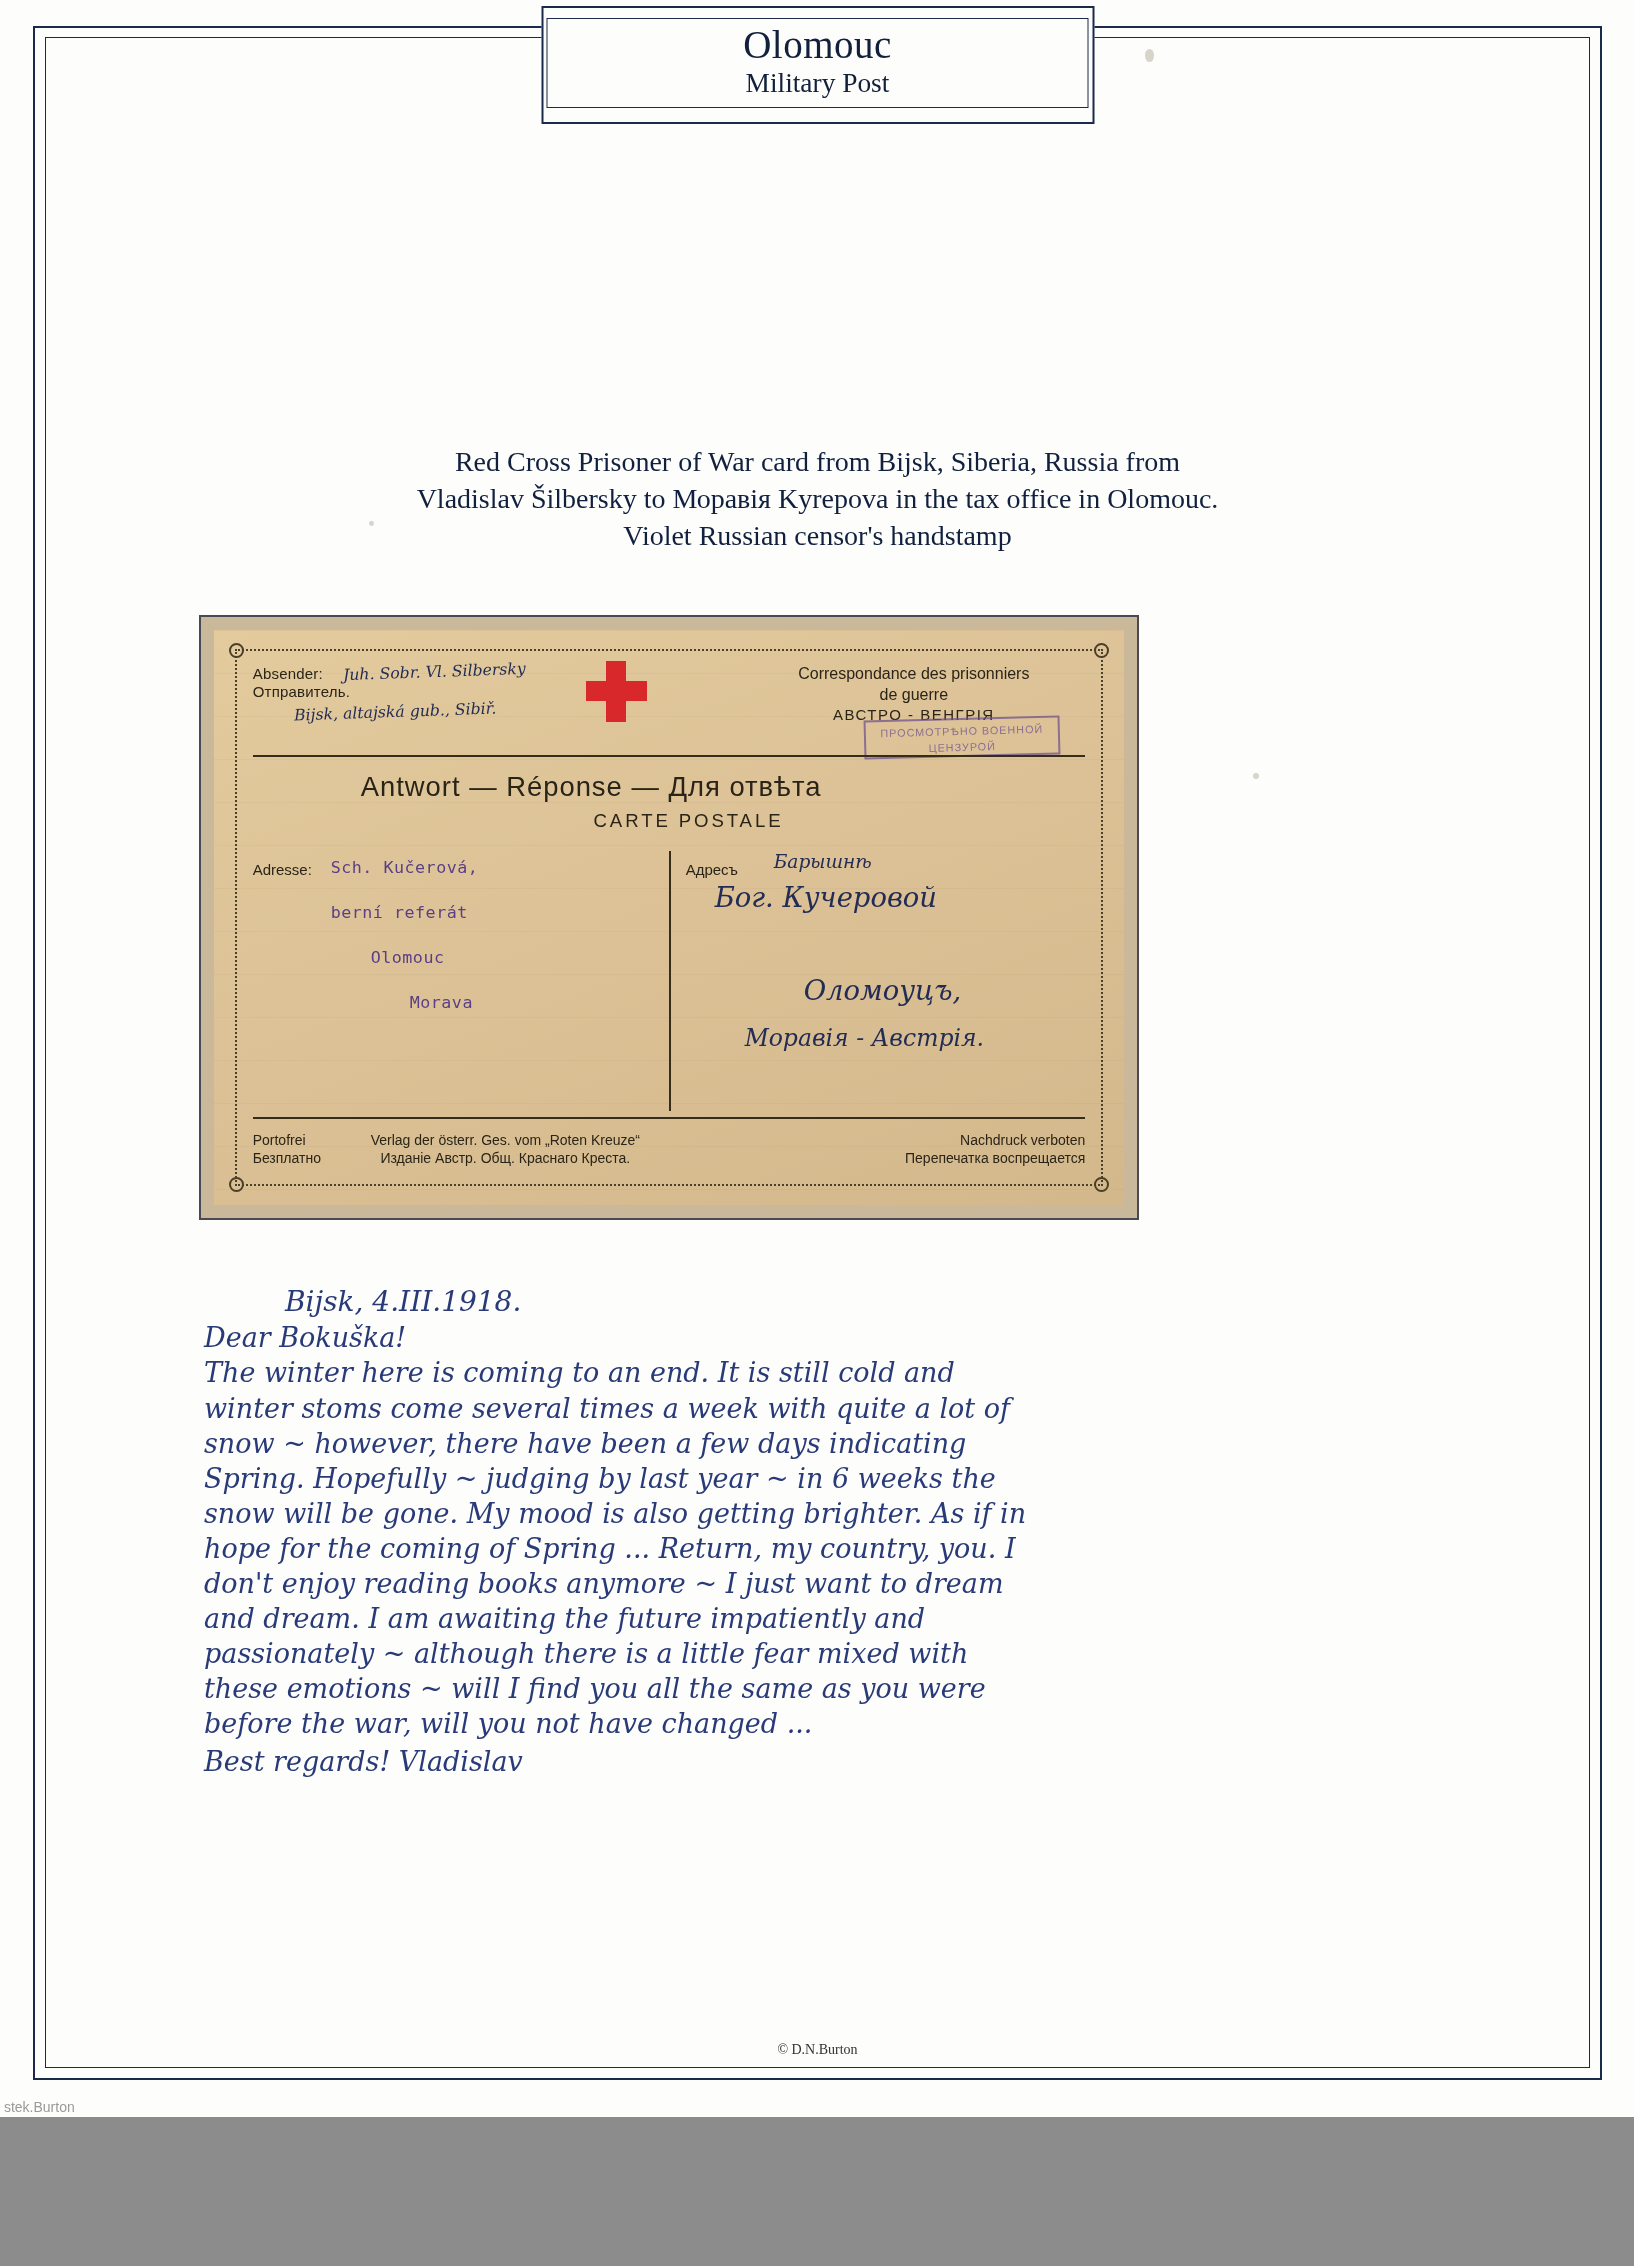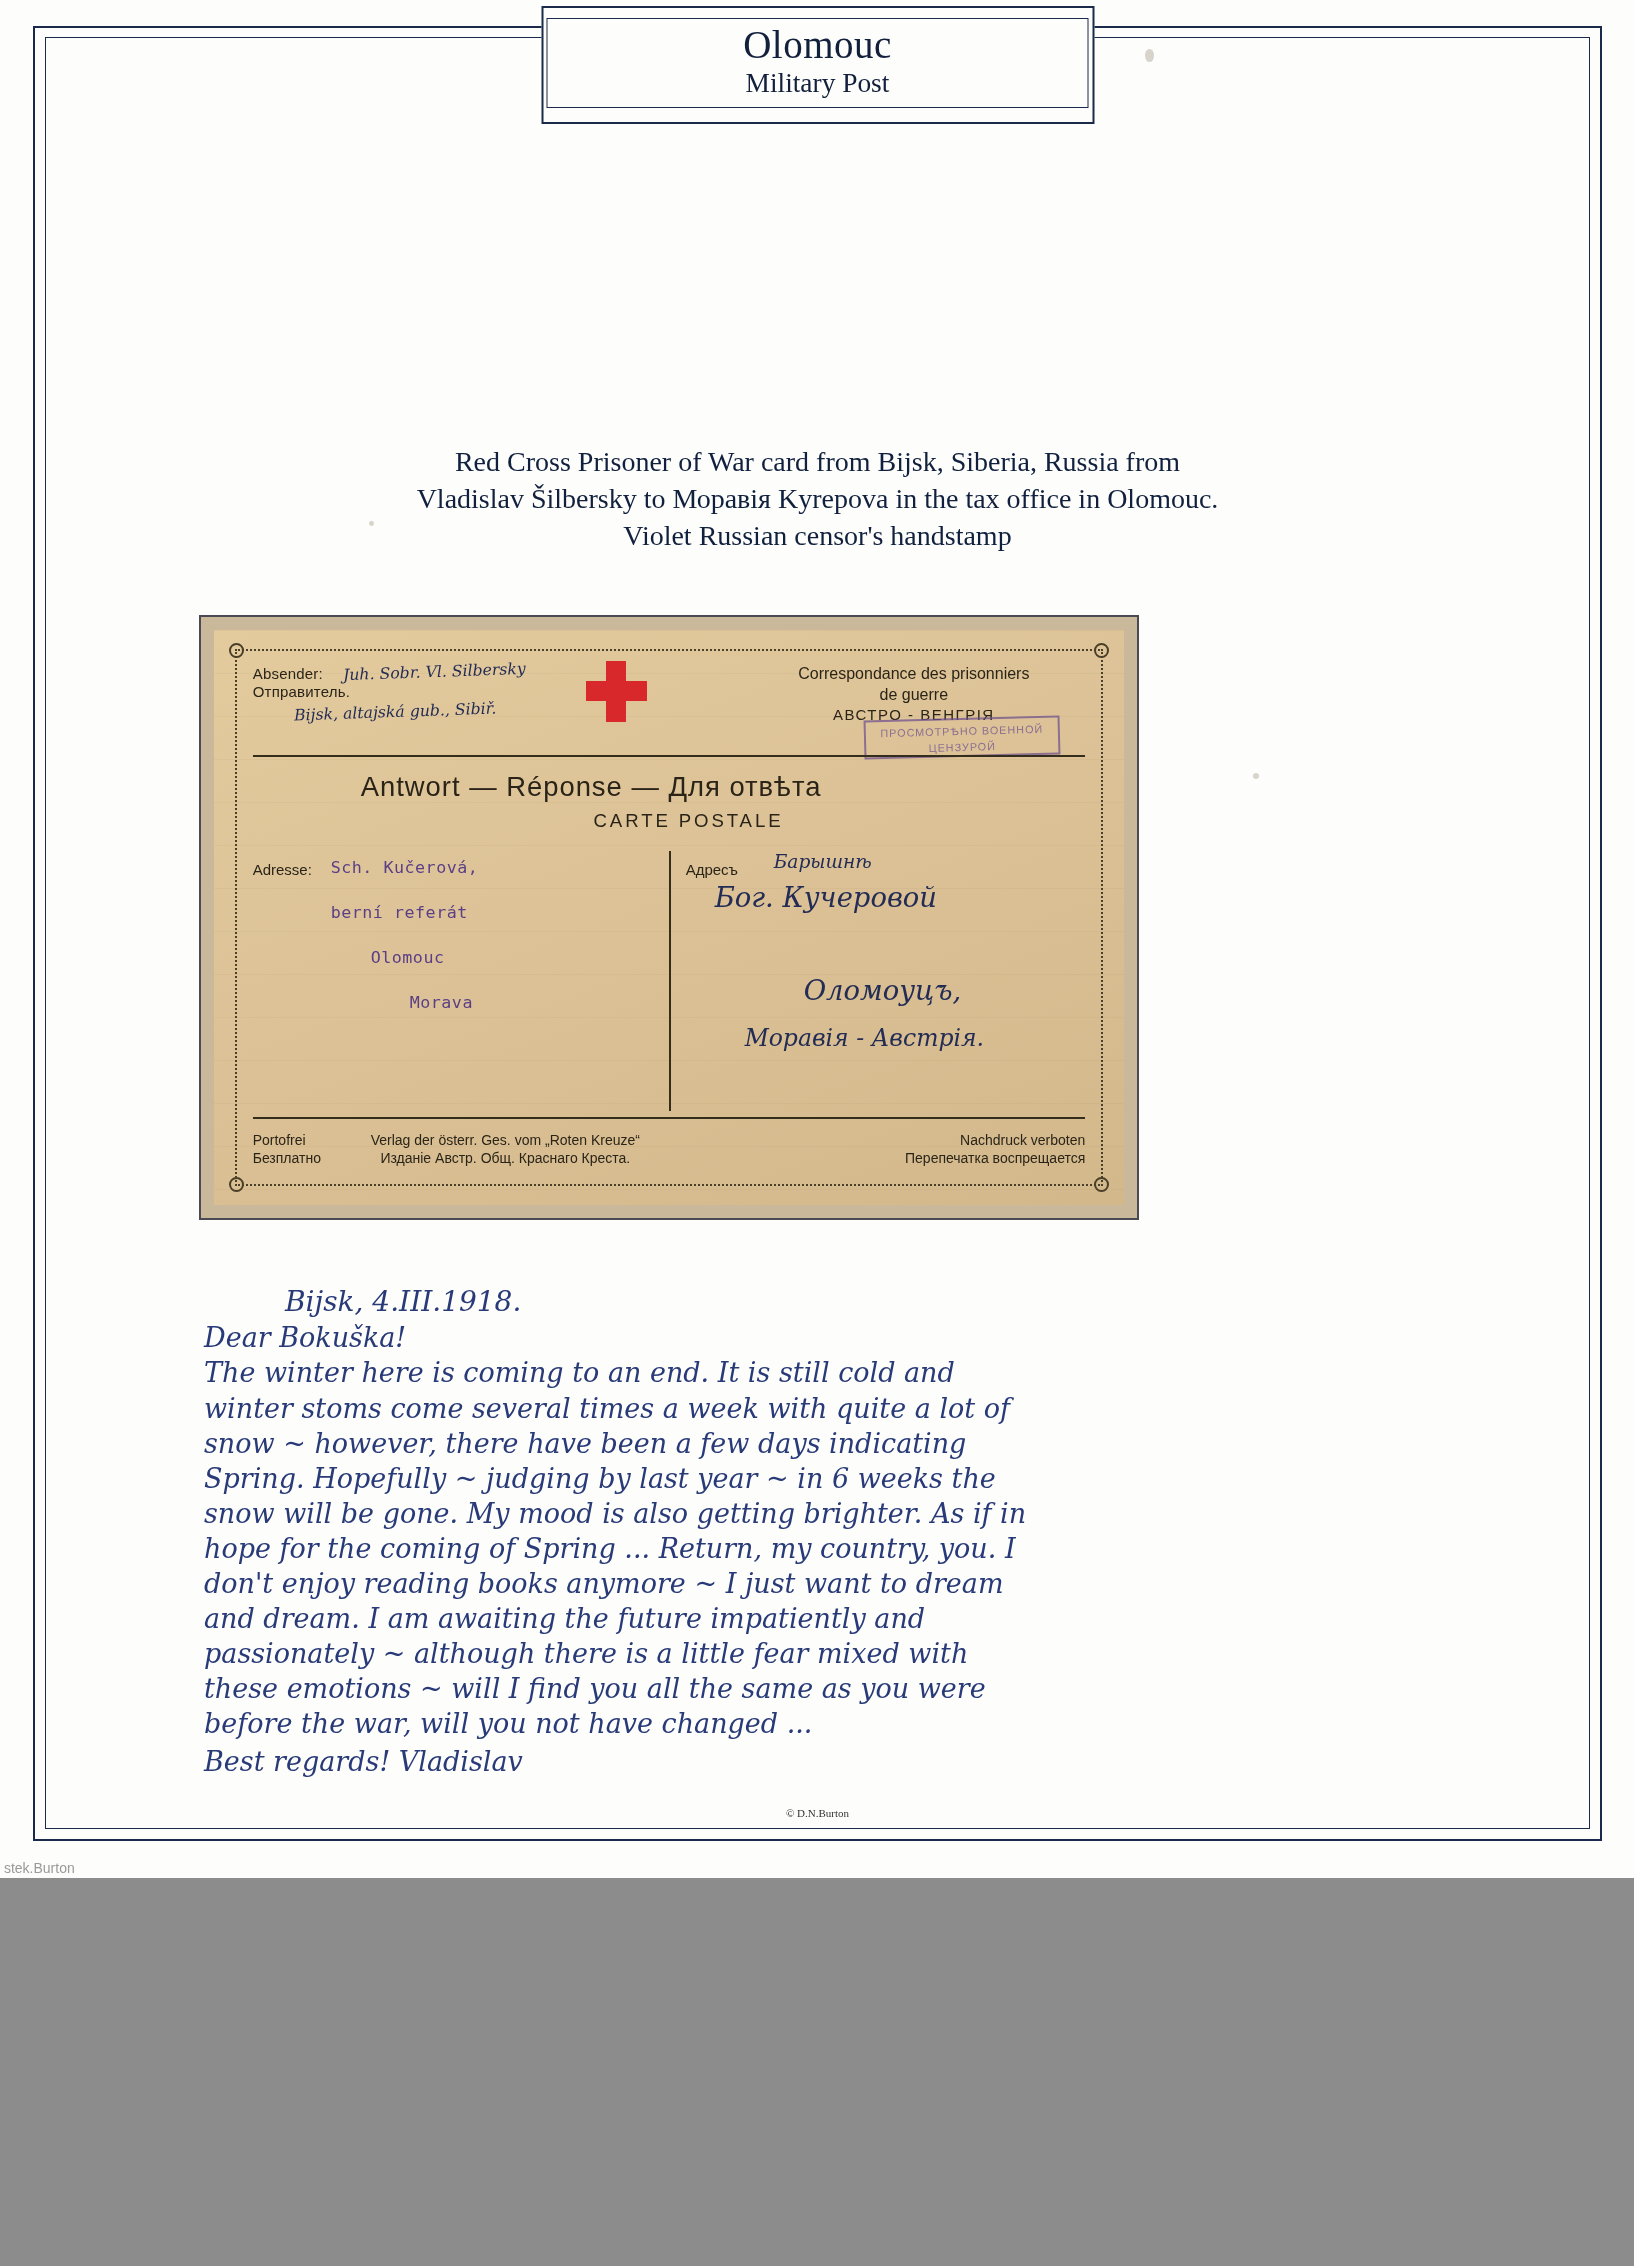--- a/index.html
+++ b/index.html
@@ -10,21 +10,21 @@
   body {
     width: 1635px;
     height: 2266px;
     font-family: "Liberation Serif", serif;
     overflow: hidden;
   }
 
   .page {
     position: relative;
     width: 1635px;
-    height: 1878px;
+    height: 2117px;
     background: #fdfdfb;
     box-sizing: border-box;
   }
 
   
   .frame-outer {
     position: absolute;
     left: 33px;
     top: 25.5px;
     right: 33px;
@@ -296,21 +296,21 @@
     font-size: 28px;
   }
   .letter .body div { white-space: nowrap; }
   .letter .sig { margin-top: 2px; }
 
   .copyright {
     position: absolute;
     left: 0; right: 0;
     bottom: 59px;
     text-align: center;
-    font-size: 11px;
+    font-size: 14px;
     color: #333;
     font-family: "Liberation Serif", serif;
   }
 
   .watermark {
     position: absolute;
     left: 3.9px;
     bottom: 2px;
     font-size: 14px;
     color: #9a9a9a;

